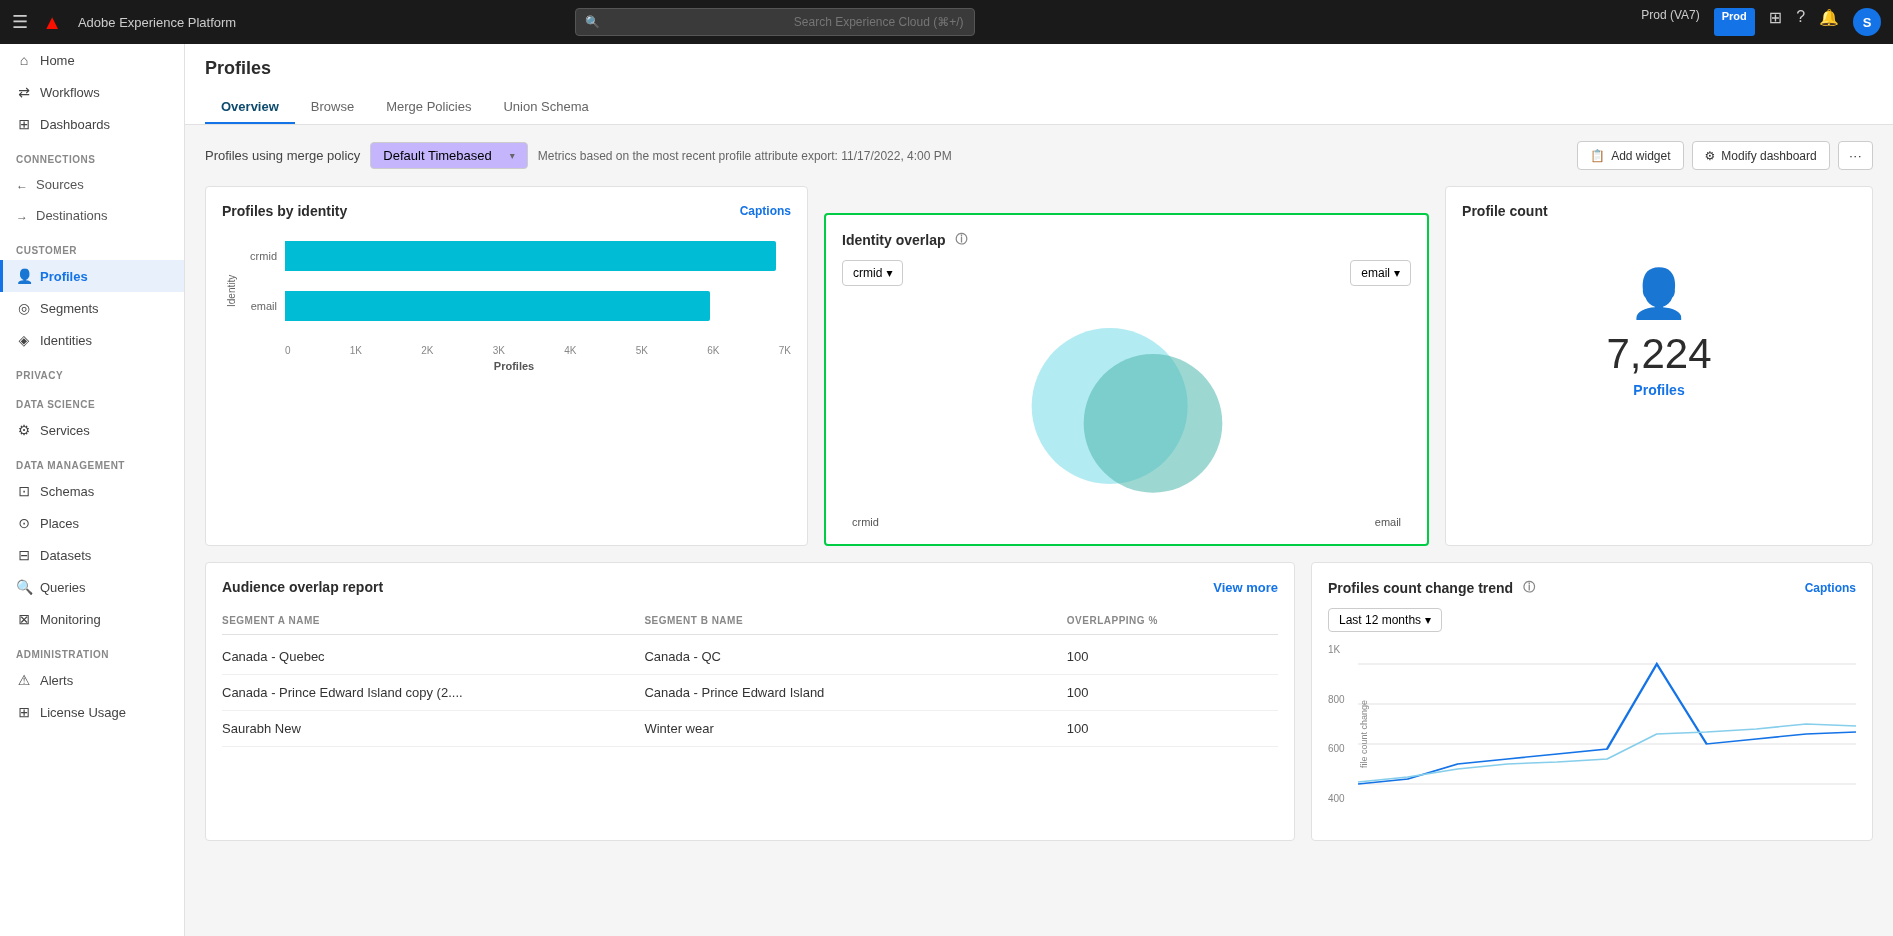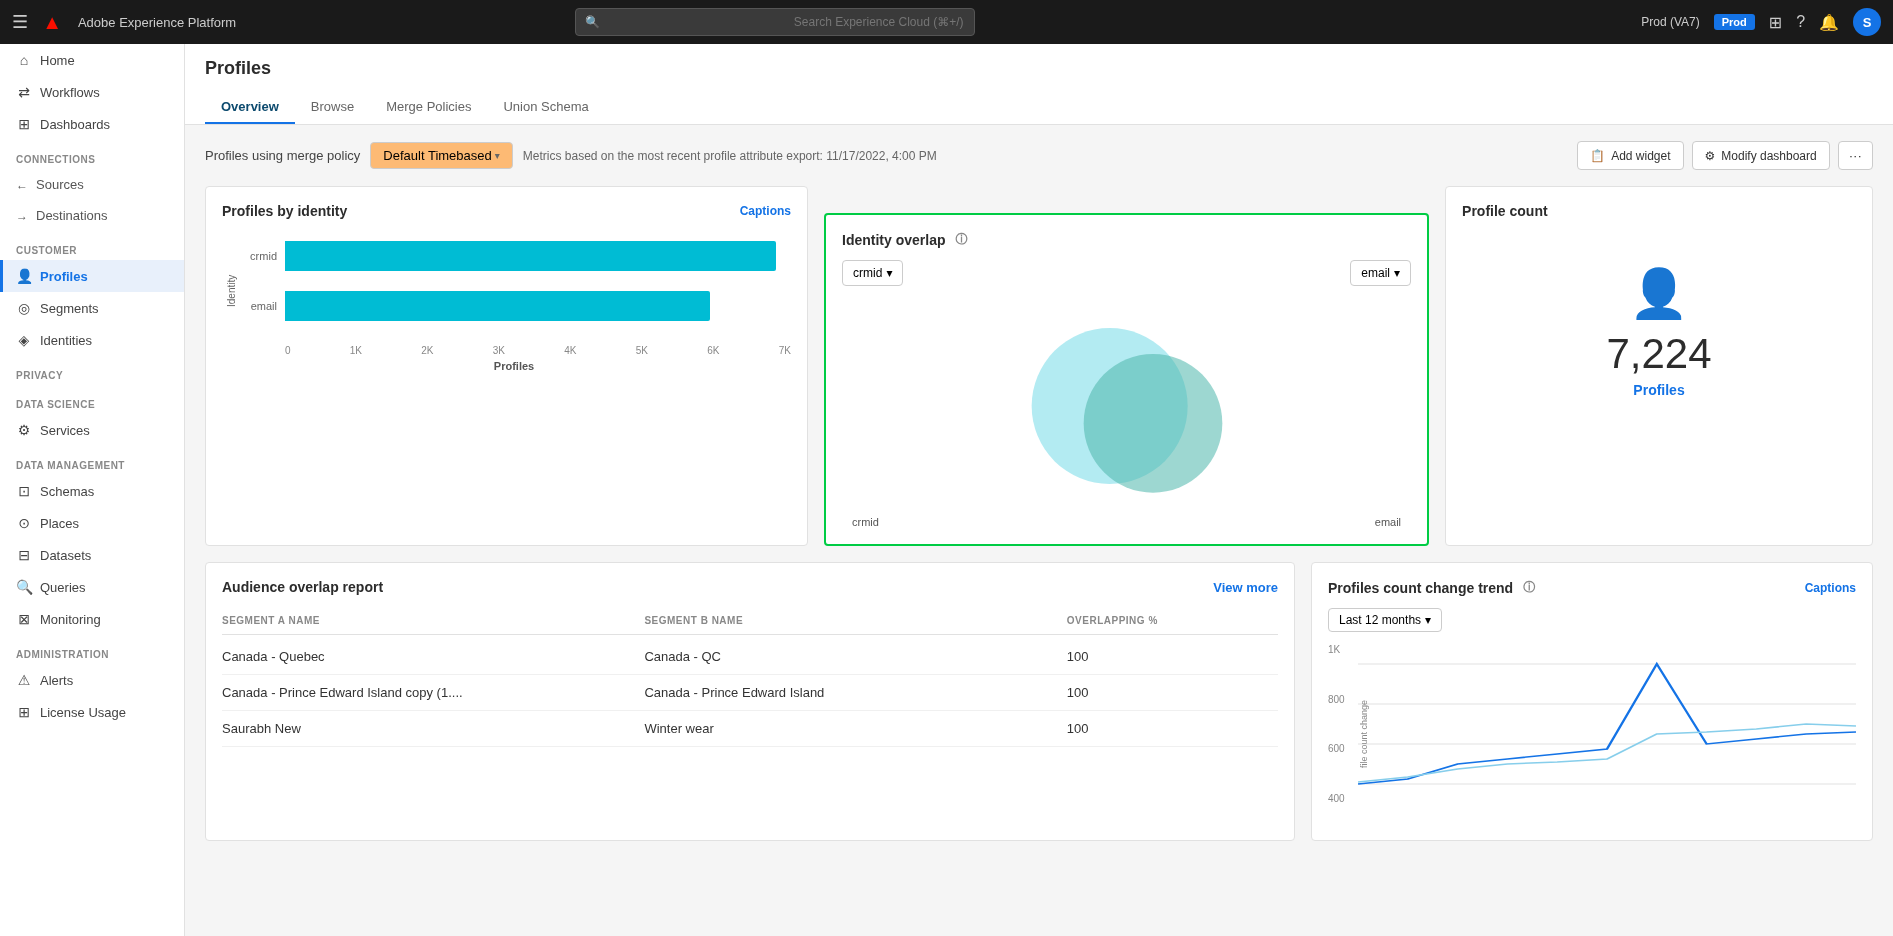--- a/index.html
+++ b/index.html
@@ -6,21 +6,21 @@
     body { font-family: -apple-system, BlinkMacSystemFont, 'Segoe UI', Arial, sans-serif; background: #f5f5f5; display: flex; flex-direction: column; height: 936px; overflow: hidden; font-size: 13px; color: #2c2c2c; }
 
     
     .topbar { background: #1a1a1a; height: 44px; display: flex; align-items: center; padding: 0 12px; gap: 10px; flex-shrink: 0; }
     .topbar-menu-icon { color: #ccc; font-size: 18px; cursor: pointer; }
     .topbar-logo { color: #fa0f00; font-size: 20px; font-weight: bold; margin-left: 4px; }
     .topbar-title { color: #ccc; font-size: 13px; margin-left: 6px; }
     .topbar-search { flex: 1; max-width: 400px; margin: 0 auto; background: #3a3a3a; border: 1px solid #555; border-radius: 4px; display: flex; align-items: center; padding: 0 10px; height: 28px; gap: 6px; }
     .topbar-search input { background: transparent; border: none; color: #ccc; font-size: 12px; outline: none; flex: 1; text-align: right; }
     .topbar-search-icon { color: #888; font-size: 12px; }
-    .topbar-right { display: flex; align-items: center; gap: 14px; margin-left: auto; color: #ccc; font-size: 12px; }
+    .topbar-right { display: flex; gap: 14px; margin-left: auto; color: #ccc; font-size: 12px; }
     .prod-badge { background: #1473e6; color: #fff; border-radius: 3px; padding: 2px 8px; font-size: 11px; font-weight: bold; }
     .topbar-icon { font-size: 16px; color: #ccc; cursor: pointer; }
     .topbar-avatar { width: 28px; height: 28px; border-radius: 50%; background: #1473e6; display: flex; align-items: center; justify-content: center; color: #fff; font-size: 13px; font-weight: bold; cursor: pointer; }
 
     
     .layout { display: flex; flex: 1; overflow: hidden; }
 
     
     .sidebar { width: 185px; background: #fff; border-right: 1px solid #e1e1e1; display: flex; flex-direction: column; overflow-y: auto; flex-shrink: 0; }
     .sidebar-section-label { font-size: 10px; font-weight: 700; color: #888; padding: 14px 16px 4px; letter-spacing: 0.5px; }
@@ -36,21 +36,21 @@
     .main-header h1 { font-size: 18px; font-weight: 600; color: #2c2c2c; margin-bottom: 12px; }
     .tabs { display: flex; gap: 0; border-bottom: none; }
     .tab { padding: 8px 16px; cursor: pointer; color: #666; font-size: 13px; border-bottom: 2px solid transparent; }
     .tab.active { color: #0c4a6e; border-bottom: 2px solid #1473e6; font-weight: 600; }
 
     .content-area { padding: 16px 20px; }
 
     
     .toolbar-row { display: flex; align-items: center; gap: 10px; margin-bottom: 16px; }
     .toolbar-label { font-size: 13px; color: #444; }
-    .select-btn { display: flex; align-items: center; gap: 3px; border: 1px solid #ccc; border-radius: 4px; padding: 5px 12px; background: #fdba74; font-size: 13px; cursor: pointer; }
+    .select-btn { display: flex; align-items: center; gap: 18px; border: 1px solid #ccc; border-radius: 4px; padding: 5px 12px; background: #c4b5fd; font-size: 13px; cursor: pointer; }
     .select-btn .chevron { font-size: 10px; color: #666; }
     .metrics-text { font-size: 12px; color: #666; flex: 1; }
     .toolbar-actions { display: flex; gap: 8px; margin-left: auto; }
     .action-btn { display: flex; align-items: center; gap: 6px; border: 1px solid #ccc; border-radius: 4px; padding: 6px 12px; background: #fff; font-size: 12px; cursor: pointer; color: #333; }
     .action-btn .icon { font-size: 12px; }
     .more-btn { border: 1px solid #ccc; border-radius: 4px; padding: 6px 10px; background: #fff; cursor: pointer; color: #333; }
 
     
     .widgets-row { display: flex; gap: 16px; margin-bottom: 16px; }
     .widget { background: #fff; border-radius: 4px; border: 1px solid #e1e1e1; flex: 1; padding: 16px; }
@@ -334,21 +334,21 @@
             <span class="table-col-header col-c">OVERLAPPING %</span>
           </div>
 
           <div class="table-row-item">
             <span class="table-cell col-a">Canada - Quebec</span>
             <span class="table-cell col-b">Canada - QC</span>
             <span class="table-cell col-c">100</span>
           </div>
 
           <div class="table-row-item">
-            <span class="table-cell col-a">Canada - Prince Edward Island copy (1....</span>
+            <span class="table-cell col-a">Canada - Prince Edward Island copy (2....</span>
             <span class="table-cell col-b">Canada - Prince Edward Island</span>
             <span class="table-cell col-c">100</span>
           </div>
 
           <div class="table-row-item">
             <span class="table-cell col-a">Saurabh New</span>
             <span class="table-cell col-b">Winter wear</span>
             <span class="table-cell col-c">100</span>
           </div>
         </div>

